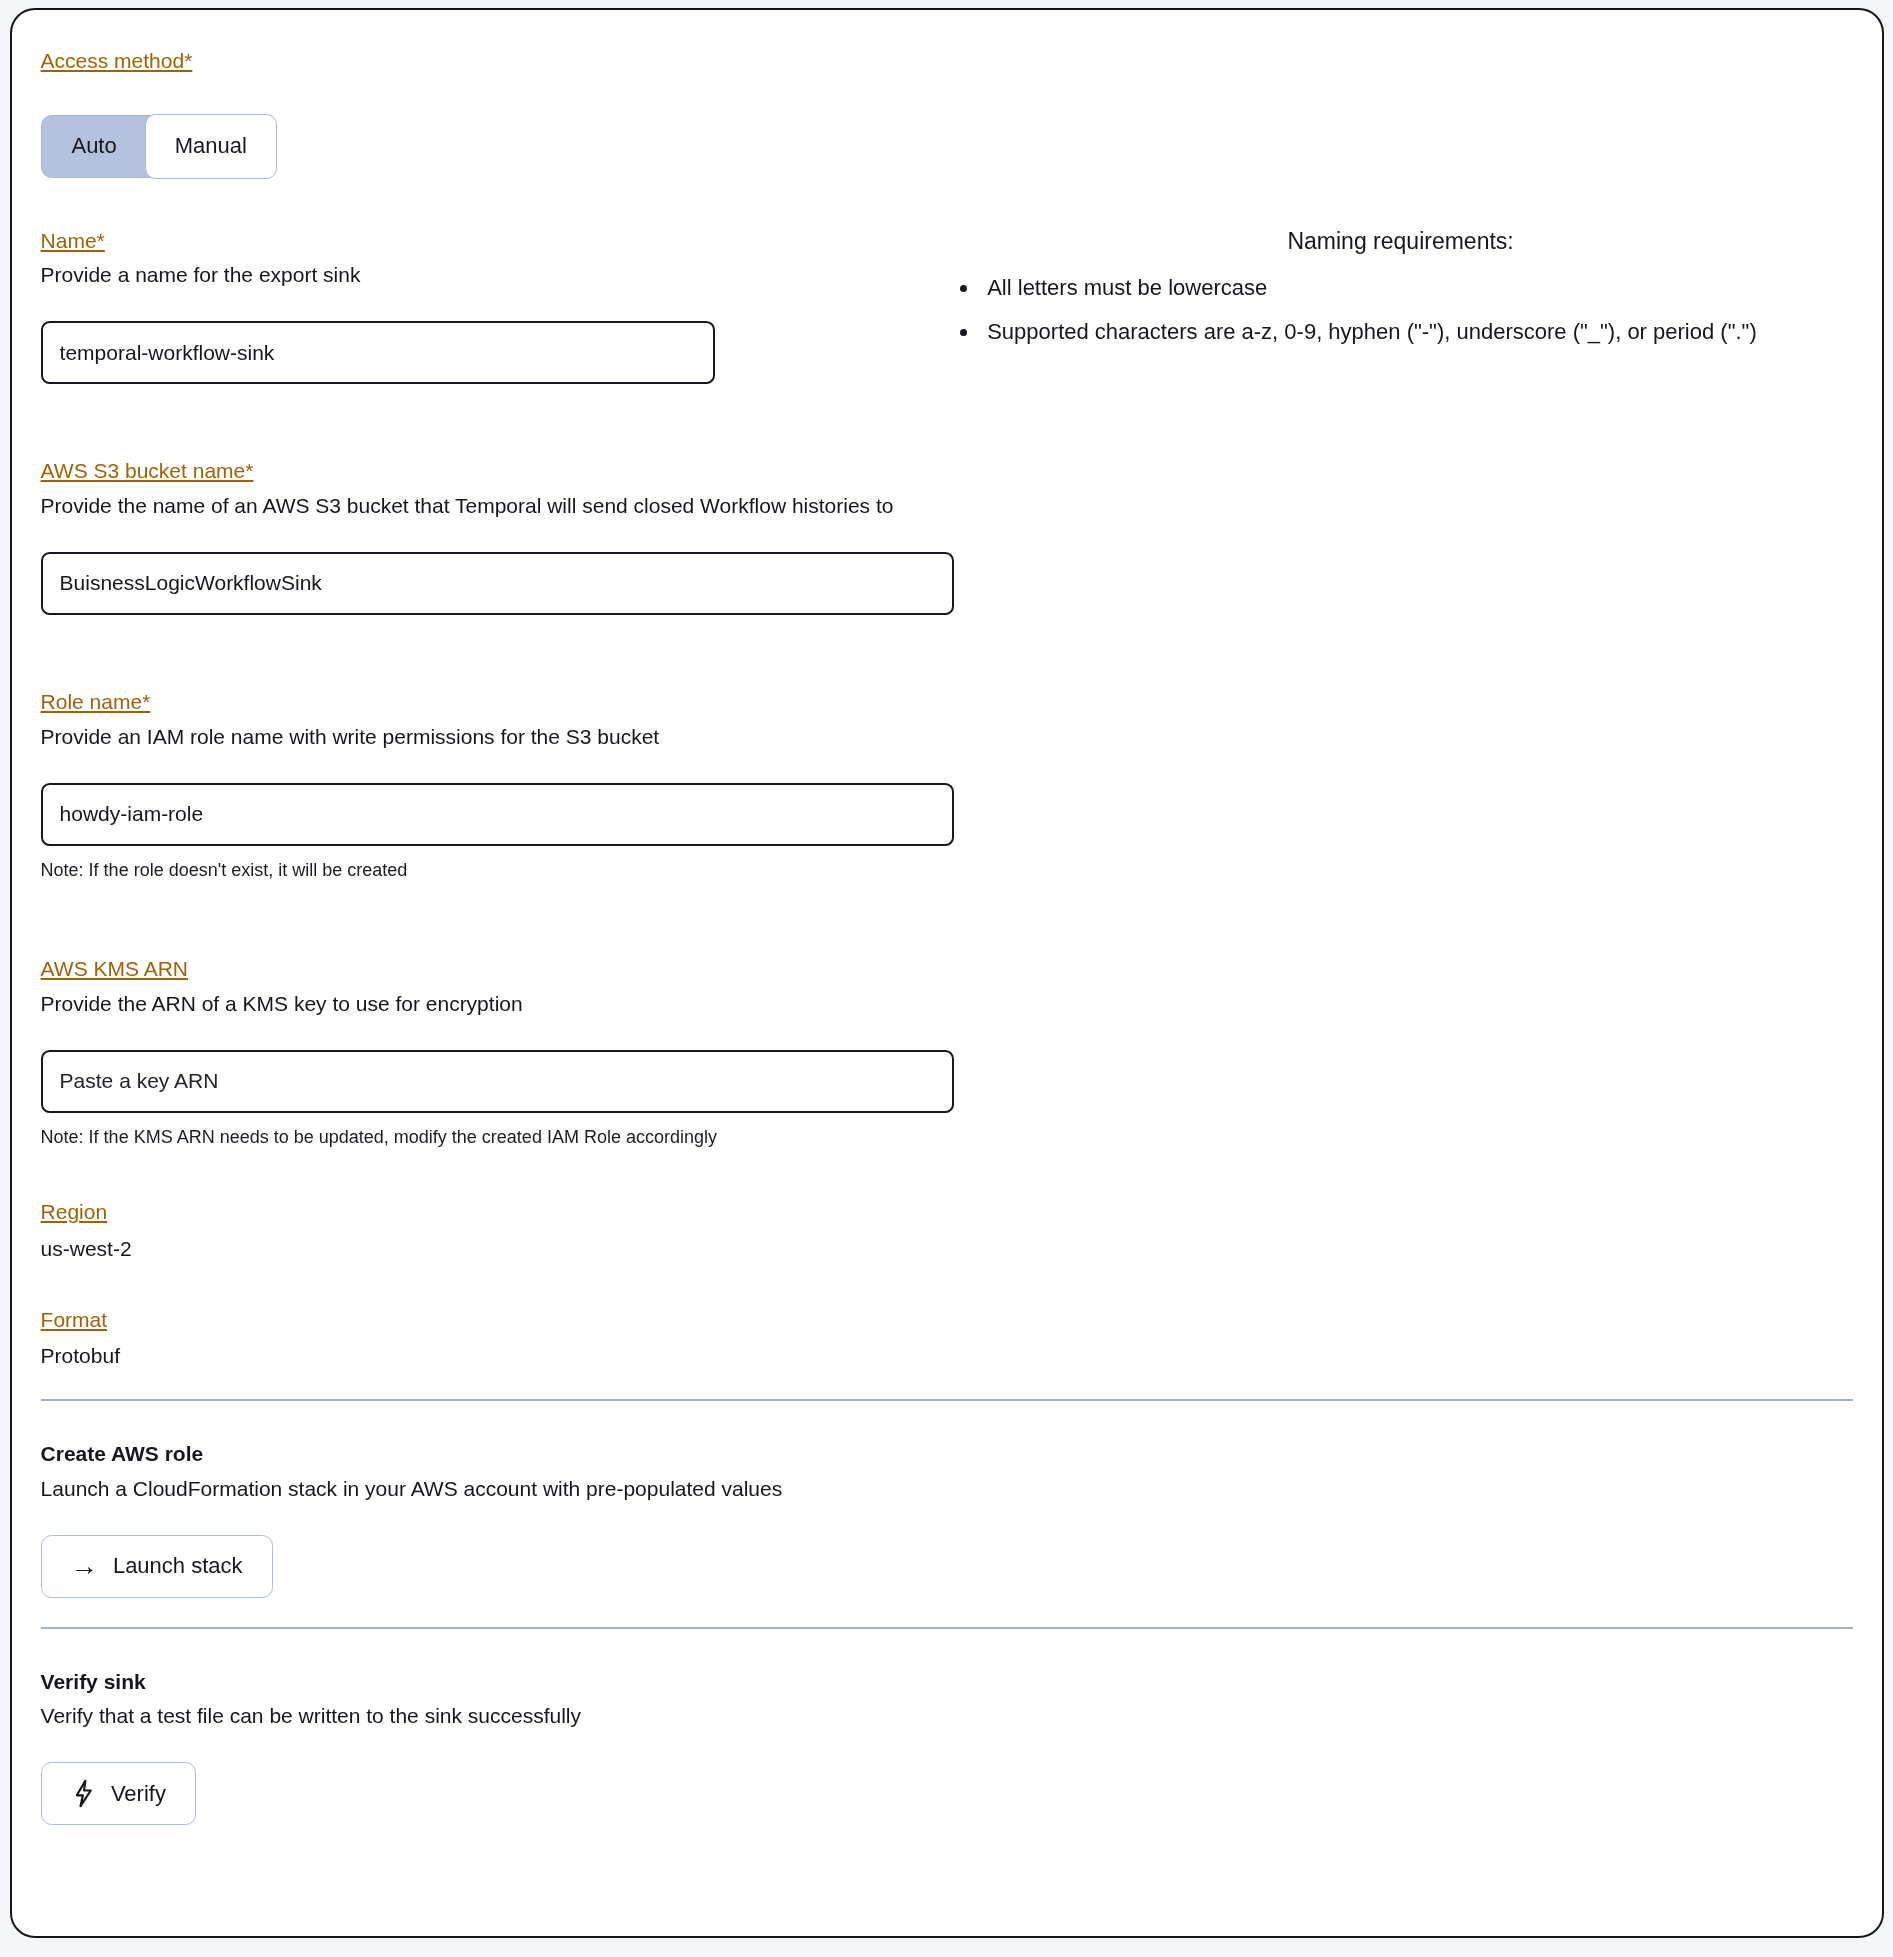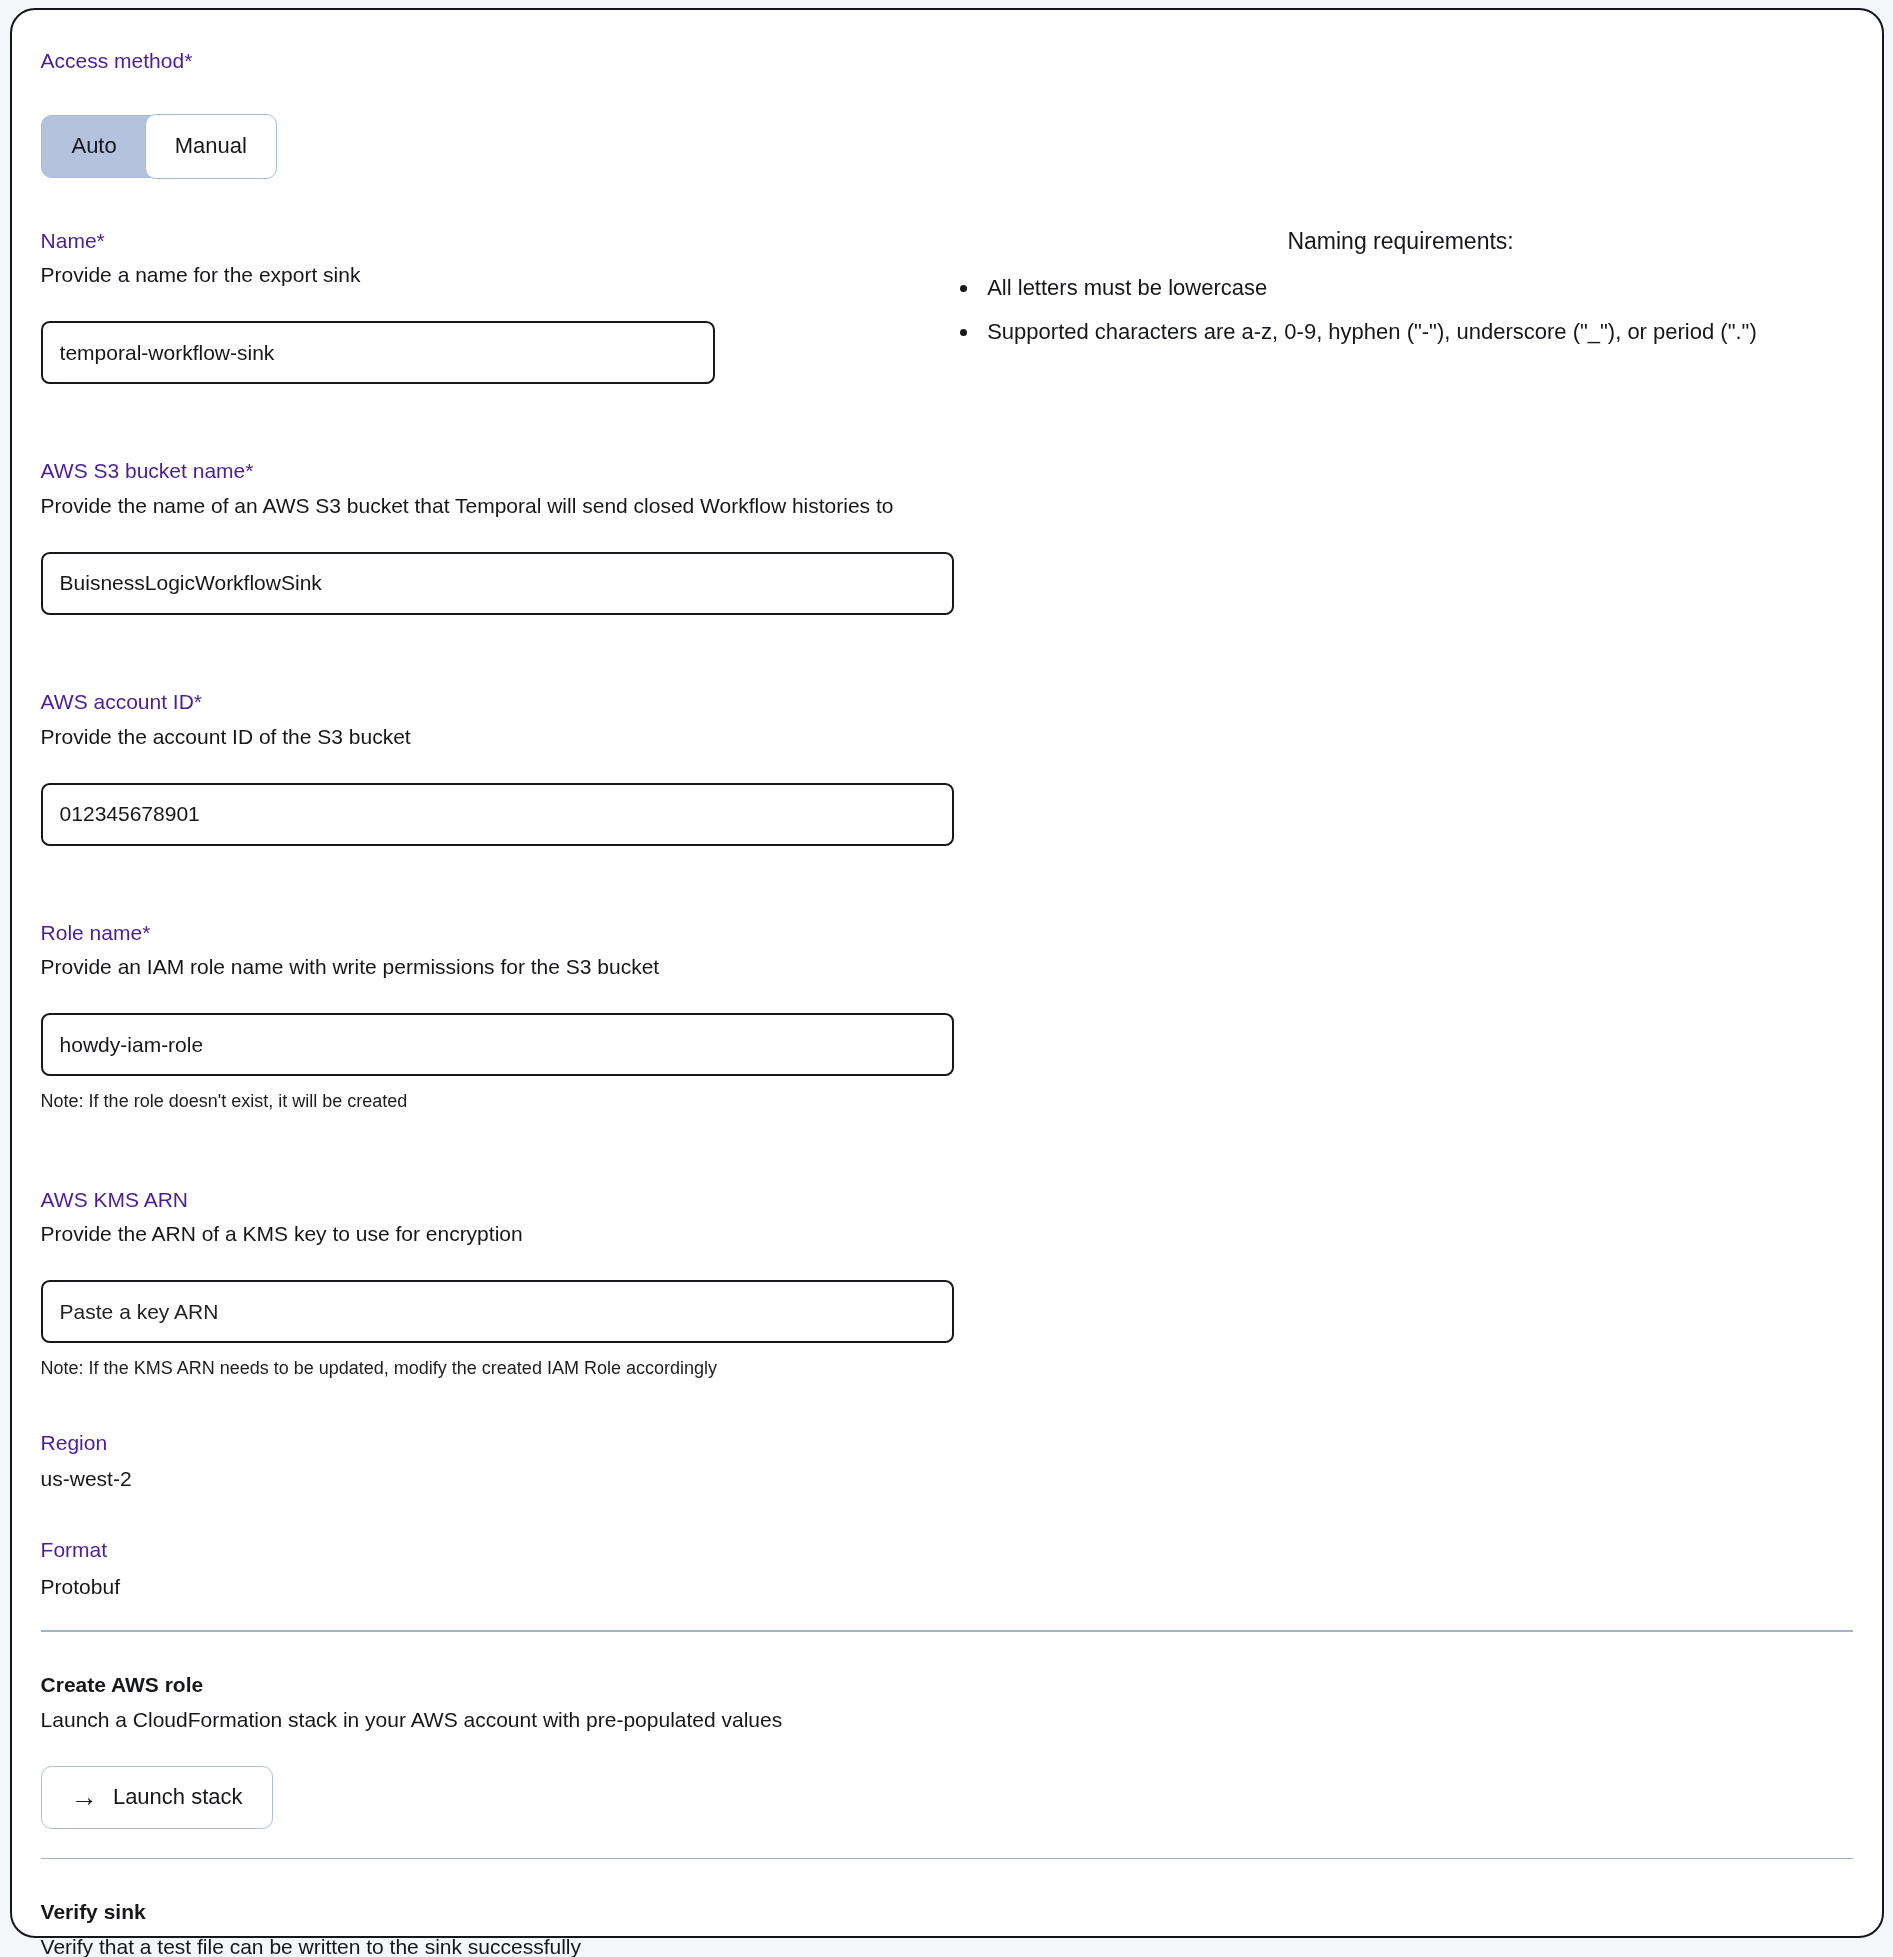--- a/index.html
+++ b/index.html
@@ -12,21 +12,21 @@
   }
   .card {
     position: absolute;
     left: 9.6px; top: 7.6px;
     width: 1874px; height: 1930px;
     background: #ffffff;
     border: 2.9px solid #15161a;
     border-radius: 25px;
     padding: 36px 29px 0 29px;
   }
-  .lbl { font-size: 21px; line-height: 29px; color: #4c1d95; }
+  .lbl { font-size: 21px; line-height: 29px; color: #a16207; text-decoration: underline; }
   .desc { font-size: 21px; line-height: 29px; color: #16171d; margin-top: 5.7px; }
   .note { font-size: 18px; line-height: 23px; color: #1c1d23; margin-top: 13.4px; }
   .bold-heading { font-size: 21px; line-height: 29px; font-weight: 700; color: #16171d; }
 
   
   .toggle {
     margin-top: 40px;
     display: inline-flex;
     height: 63px;
     background: #b4c2de;
@@ -152,25 +152,20 @@
       </ul>
     </div>
   </div>
 
   <div class="field">
     <div class="lbl">AWS S3 bucket name*</div>
     <div class="desc">Provide the name of an AWS S3 bucket that Temporal will send closed Workflow histories to</div>
     <input class="text-input" type="text" value="BuisnessLogicWorkflowSink" style="">
   </div>
 
-  <div class="field">
-    <div class="lbl">AWS account ID*</div>
-    <div class="desc">Provide the account ID of the S3 bucket</div>
-    <input class="text-input" type="text" value="012345678901" style="">
-  </div>
 
   <div class="field">
     <div class="lbl">Role name*</div>
     <div class="desc">Provide an IAM role name with write permissions for the S3 bucket</div>
     <input class="text-input" type="text" value="howdy-iam-role" style="">
     <div class="note">Note: If the role doesn't exist, it will be created</div>
   </div>
 
   <div class="field">
     <div class="lbl">AWS KMS ARN</div>

